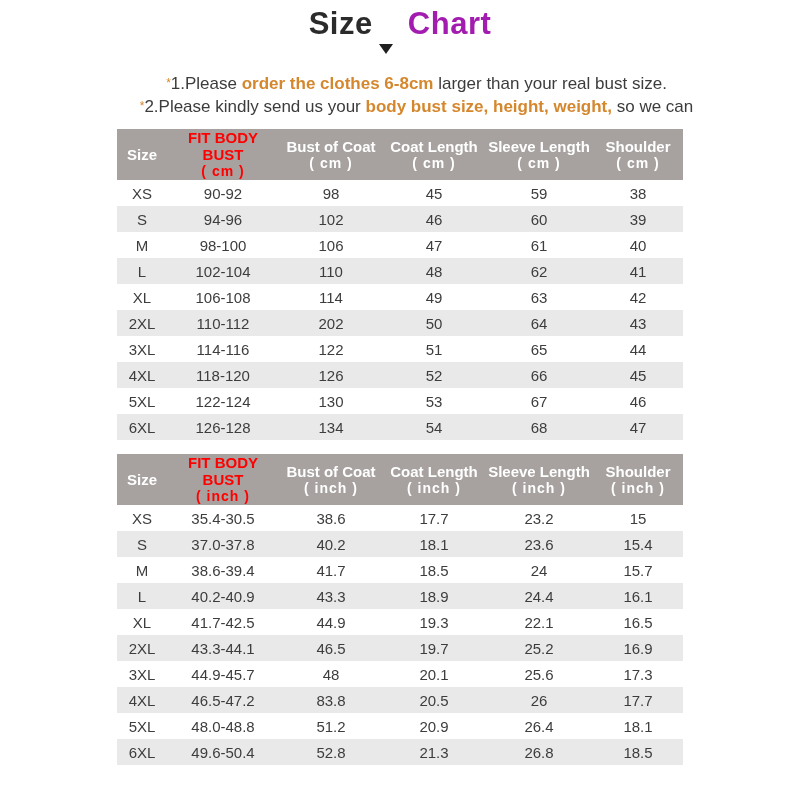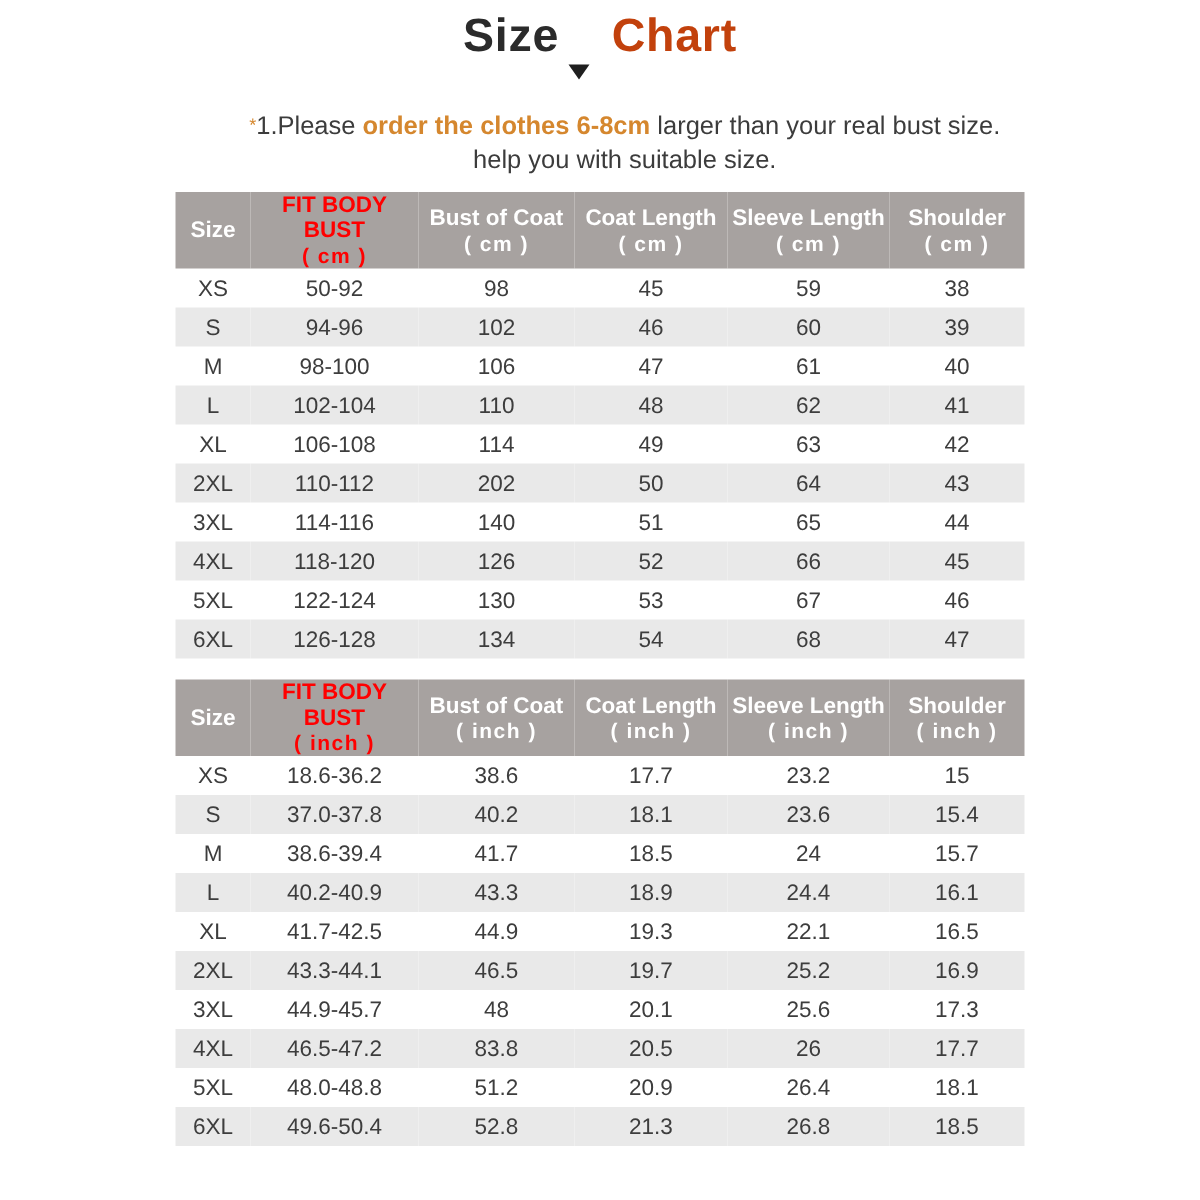--- a/index.html
+++ b/index.html
@@ -9,21 +9,21 @@
     -webkit-font-smoothing:antialiased;
   }
   .page{width:800px;height:800px;overflow:hidden;}
 
   
   .title{
     margin:0;padding-top:7px;text-align:center;
     font-size:31px;line-height:34px;font-weight:700;color:#2b2b2b;
     letter-spacing:.5px;
   }
-  .title .accent{color:#c2410c;margin-left:26px;}
+  .title .accent{color:#a21caf;margin-left:26px;}
   .arrow-row{text-align:center;height:12px;margin-top:1px;}
   .triangle{
     display:inline-block;width:0;height:0;
     border-left:7px solid transparent;border-right:7px solid transparent;
     border-top:10px solid #1f1f1f;
     position:relative;left:-14px;top:-2px;
   }
 
   
   .notes{margin-top:19px;text-align:center;font-size:17px;line-height:22px;color:#3c3c3c;margin-left:33px;}
@@ -56,21 +56,21 @@
 <body>
 
 <div class="page">
 
   <h1 class="title"><span>Size</span> <span class="accent">Chart</span></h1>
 
   <div class="arrow-row"><span class="triangle"></span></div>
 
   <div class="notes">
     <p class="note-line"><span class="star">*</span><span>1.Please </span><span class="hl">order the clothes 6-8cm</span><span> larger than your real bust size.</span></p>
-    <p class="note-line">help you with suitable size.</p>
+    <p class="note-line"><span class="star">*</span><span>2.Please kindly send us your </span><span class="hl">body bust size, height, weight,</span><span> so we can</span></p>
   </div>
 
   <table class="size-table first">
     <colgroup>
       <col class="c1">
         <col class="c2">
         <col class="c3">
         <col class="c4">
         <col class="c5">
         <col class="c6">
@@ -98,21 +98,21 @@
           </th>
           <th>
             <div class="h-label">Shoulder</div>
             <div class="h-unit">( cm )</div>
           </th>
         </tr>
       </thead>
       <tbody>
         <tr>
           <td>XS</td>
-          <td>50-92</td>
+          <td>90-92</td>
           <td>98</td>
           <td>45</td>
           <td>59</td>
           <td>38</td>
         </tr>
         <tr>
           <td>S</td>
           <td>94-96</td>
           <td>102</td>
           <td>46</td>
@@ -147,21 +147,21 @@
           <td>2XL</td>
           <td>110-112</td>
           <td>202</td>
           <td>50</td>
           <td>64</td>
           <td>43</td>
         </tr>
         <tr>
           <td>3XL</td>
           <td>114-116</td>
-          <td>140</td>
+          <td>122</td>
           <td>51</td>
           <td>65</td>
           <td>44</td>
         </tr>
         <tr>
           <td>4XL</td>
           <td>118-120</td>
           <td>126</td>
           <td>52</td>
           <td>66</td>
@@ -218,21 +218,21 @@
           </th>
           <th>
             <div class="h-label">Shoulder</div>
             <div class="h-unit">( inch )</div>
           </th>
         </tr>
       </thead>
       <tbody>
         <tr>
           <td>XS</td>
-          <td>18.6-36.2</td>
+          <td>35.4-30.5</td>
           <td>38.6</td>
           <td>17.7</td>
           <td>23.2</td>
           <td>15</td>
         </tr>
         <tr>
           <td>S</td>
           <td>37.0-37.8</td>
           <td>40.2</td>
           <td>18.1</td>

